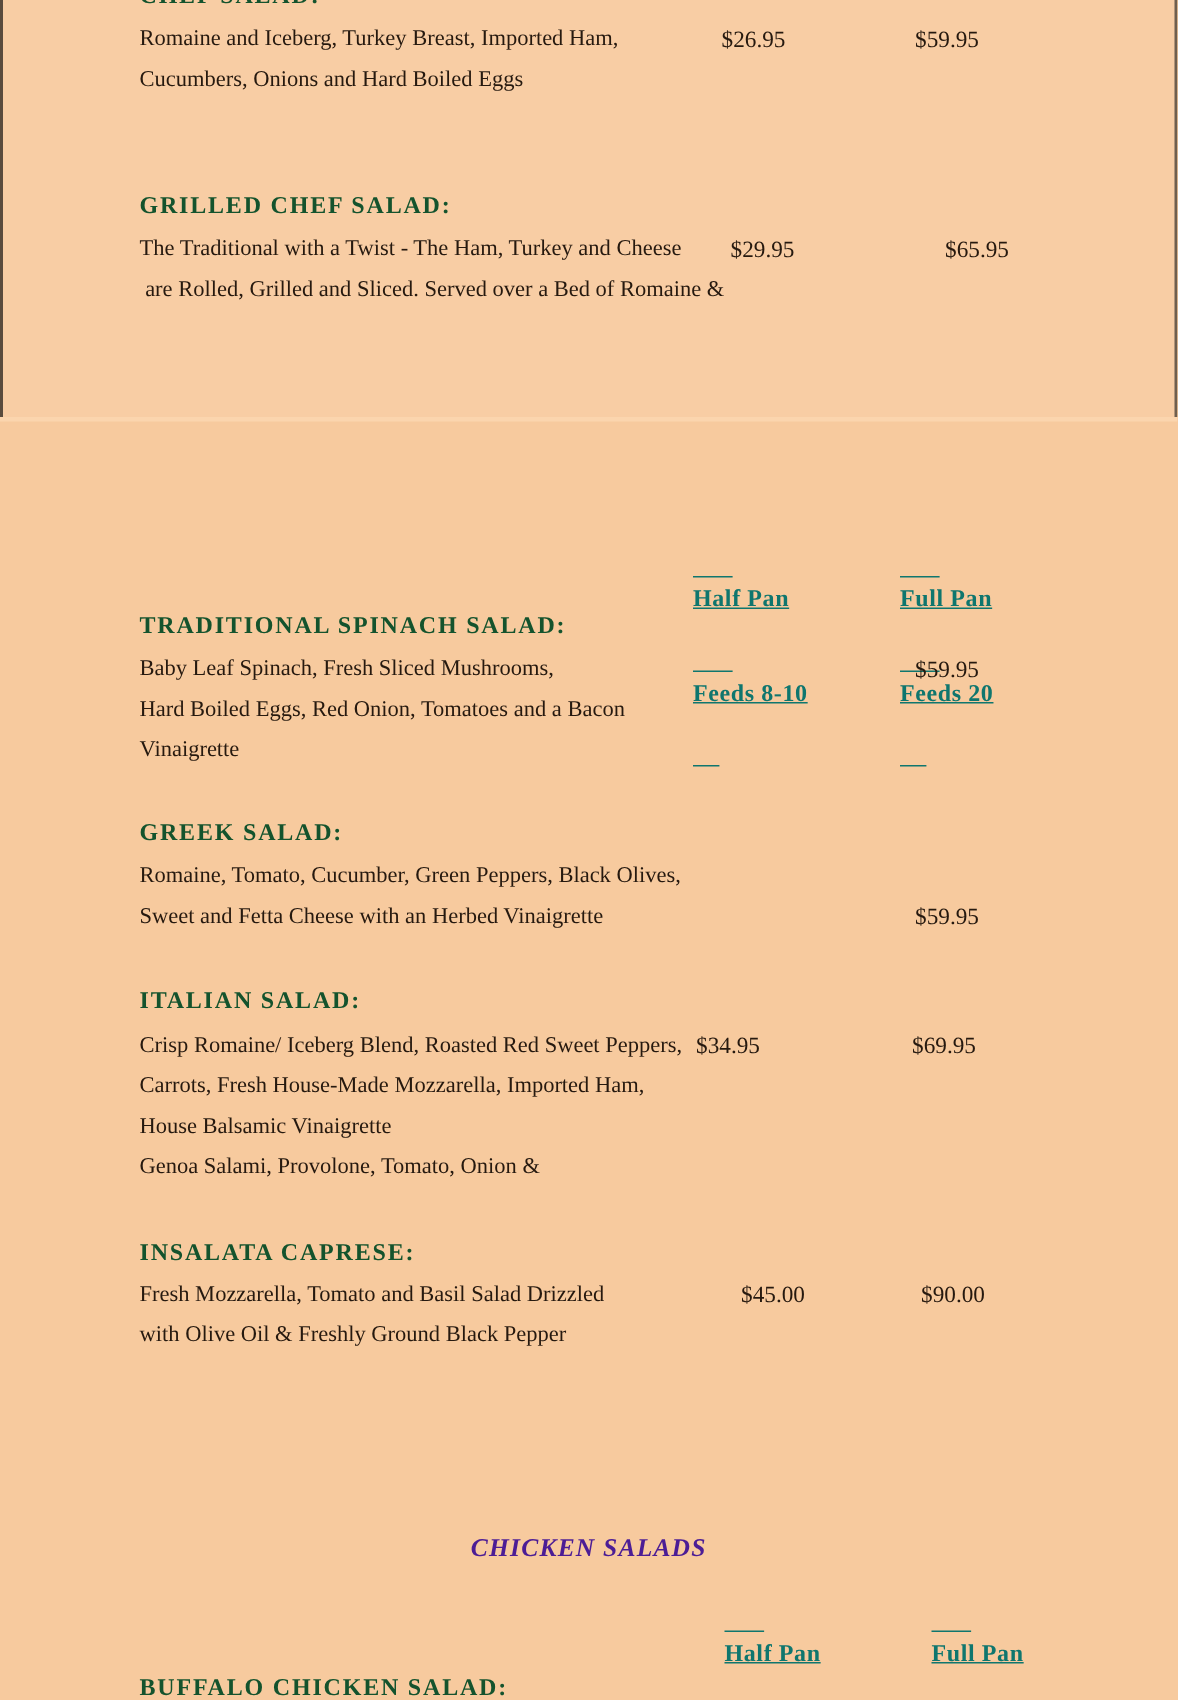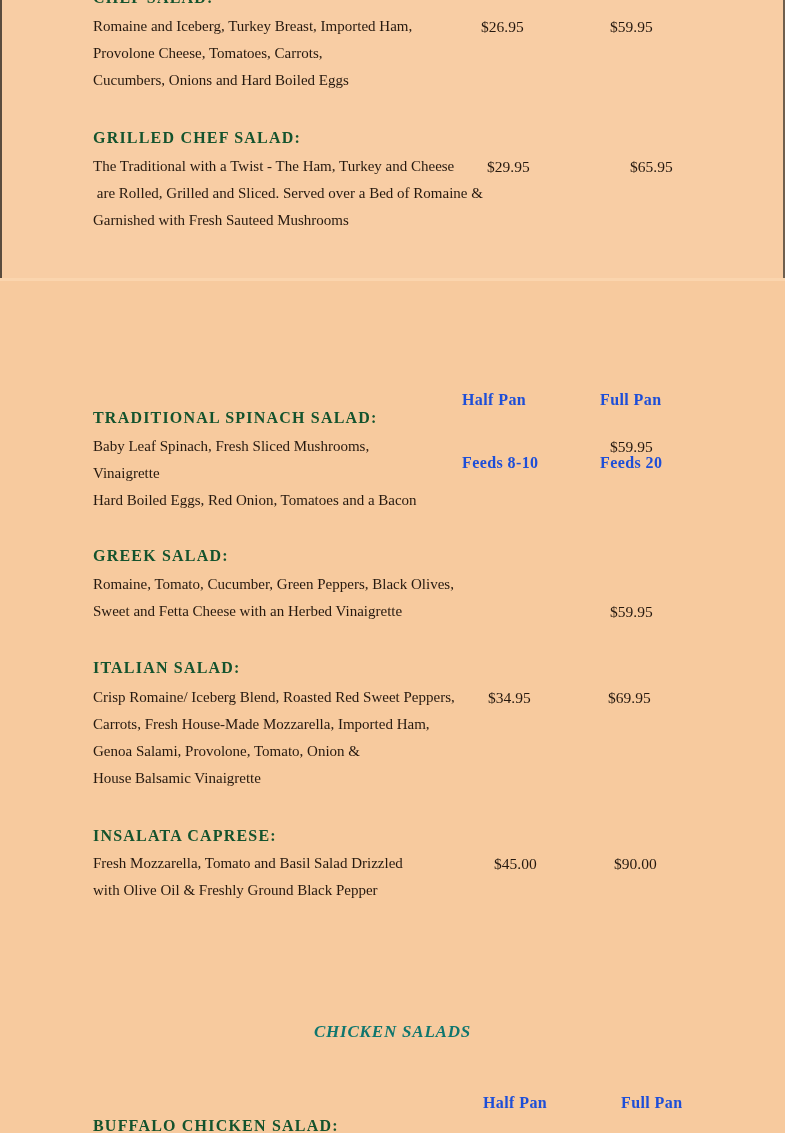--- a/index.html
+++ b/index.html
@@ -62,107 +62,106 @@
     font-size: 15.5px;
     color: #26190f;
     white-space: pre;
   }
   .pan-header {
     position: absolute;
     font-size: 16px;
     font-weight: bold;
     line-height: 21px;
     letter-spacing: 0.4px;
-    color: #1d4ed8;
+    color: #0f766e;
     white-space: pre;
+    text-decoration: underline;
   }
   .section-title {
     position: absolute;
     left: 0;
     width: 785px;
     text-align: center;
     margin: 0;
     font-size: 17px;
     font-style: italic;
     font-weight: bold;
     letter-spacing: 0.8px;
     line-height: 19px;
-    color: #0f766e;
+    color: #4c1d95;
     white-space: pre;
   }
 </style>
 </head>
 <body>
 
 <div id="root">
 
   <div class="bg-top"></div>
   <div class="bg-seam"></div>
 
   <section>
     <h3 class="heading" style="top:-12px">CHEF SALAD:</h3>
     <div class="lines" style="top:13px">
       <div class="line">Romaine and Iceberg, Turkey Breast, Imported Ham,</div>
-      <div class="line">Provolone Cheese, Tomatoes, Carrots,</div>
       <div class="line">Cucumbers, Onions and Hard Boiled Eggs</div>
     </div>
     <span class="price" style="top:13px; left:481px">$26.95</span>
     <span class="price" style="top:13px; left:610px">$59.95</span>
   </section>
 
   <section>
     <h3 class="heading" style="top:128px">GRILLED CHEF SALAD:</h3>
     <div class="lines" style="top:153px">
       <div class="line">The Traditional with a Twist - The Ham, Turkey and Cheese</div>
       <div class="line"> are Rolled, Grilled and Sliced. Served over a Bed of Romaine &amp;</div>
-      <div class="line">Garnished with Fresh Sauteed Mushrooms</div>
     </div>
     <span class="price" style="top:153px; left:487px">$29.95</span>
     <span class="price" style="top:153px; left:630px">$65.95</span>
   </section>
 
   <section>
     <div class="pan-header" style="top:347px; left:462px">
       <div>Half Pan</div>
       <div>Feeds 8-10</div>
     </div>
     <div class="pan-header" style="top:347px; left:600px">
       <div>Full Pan</div>
       <div>Feeds 20</div>
     </div>
   </section>
 
   <section>
     <h3 class="heading" style="top:408px">TRADITIONAL SPINACH SALAD:</h3>
     <div class="lines" style="top:433px">
       <div class="line">Baby Leaf Spinach, Fresh Sliced Mushrooms,</div>
+      <div class="line">Hard Boiled Eggs, Red Onion, Tomatoes and a Bacon</div>
       <div class="line">Vinaigrette</div>
-      <div class="line">Hard Boiled Eggs, Red Onion, Tomatoes and a Bacon</div>
     </div>
     <span class="price" style="top:433px; left:610px">$59.95</span>
   </section>
 
   <section>
     <h3 class="heading" style="top:546px">GREEK SALAD:</h3>
     <div class="lines" style="top:571px">
       <div class="line">Romaine, Tomato, Cucumber, Green Peppers, Black Olives,</div>
       <div class="line">Sweet and Fetta Cheese with an Herbed Vinaigrette</div>
     </div>
     <span class="price" style="top:598px; left:610px">$59.95</span>
   </section>
 
   <section>
     <h3 class="heading" style="top:658px">ITALIAN SALAD:</h3>
     <div class="lines" style="top:684px">
       <div class="line">Crisp Romaine/ Iceberg Blend, Roasted Red Sweet Peppers,</div>
       <div class="line">Carrots, Fresh House-Made Mozzarella, Imported Ham,</div>
+      <div class="line">House Balsamic Vinaigrette</div>
       <div class="line">Genoa Salami, Provolone, Tomato, Onion &amp;</div>
-      <div class="line">House Balsamic Vinaigrette</div>
     </div>
-    <span class="price" style="top:684px; left:488px">$34.95</span>
+    <span class="price" style="top:684px; left:464px">$34.95</span>
     <span class="price" style="top:684px; left:608px">$69.95</span>
   </section>
 
   <section>
     <h3 class="heading" style="top:826px">INSALATA CAPRESE:</h3>
     <div class="lines" style="top:850px">
       <div class="line">Fresh Mozzarella, Tomato and Basil Salad Drizzled</div>
       <div class="line">with Olive Oil &amp; Freshly Ground Black Pepper</div>
     </div>
     <span class="price" style="top:850px; left:494px">$45.00</span>

